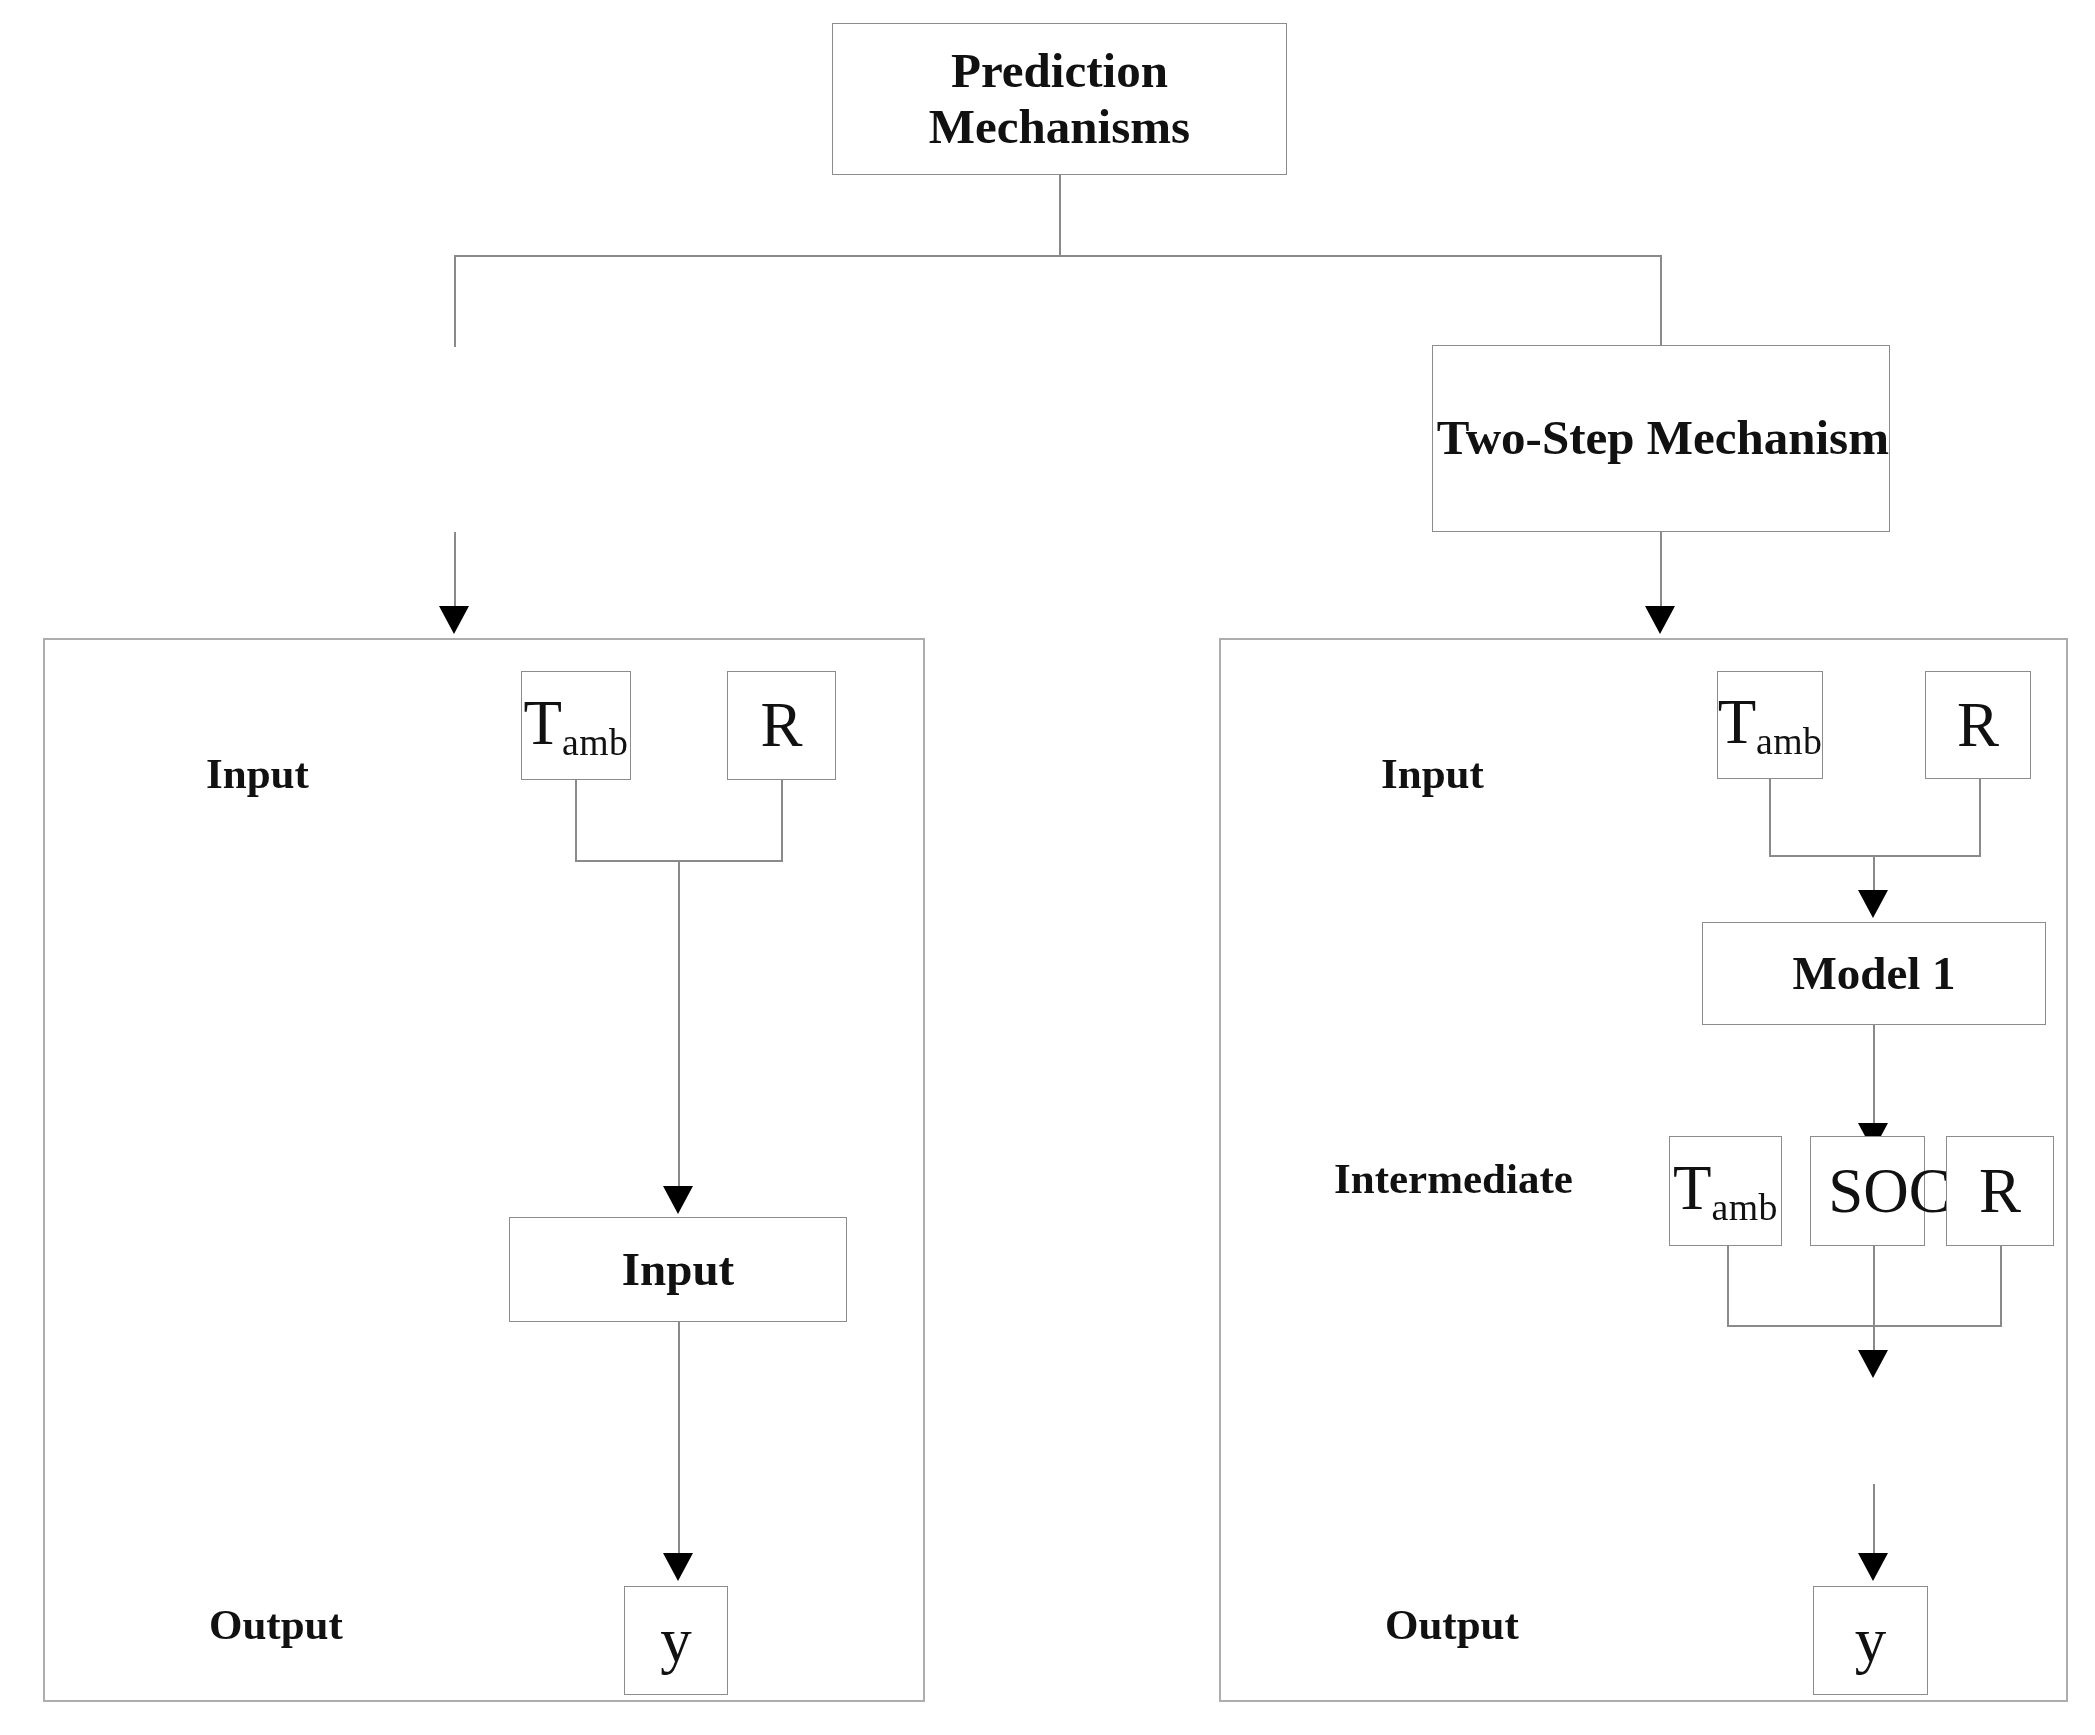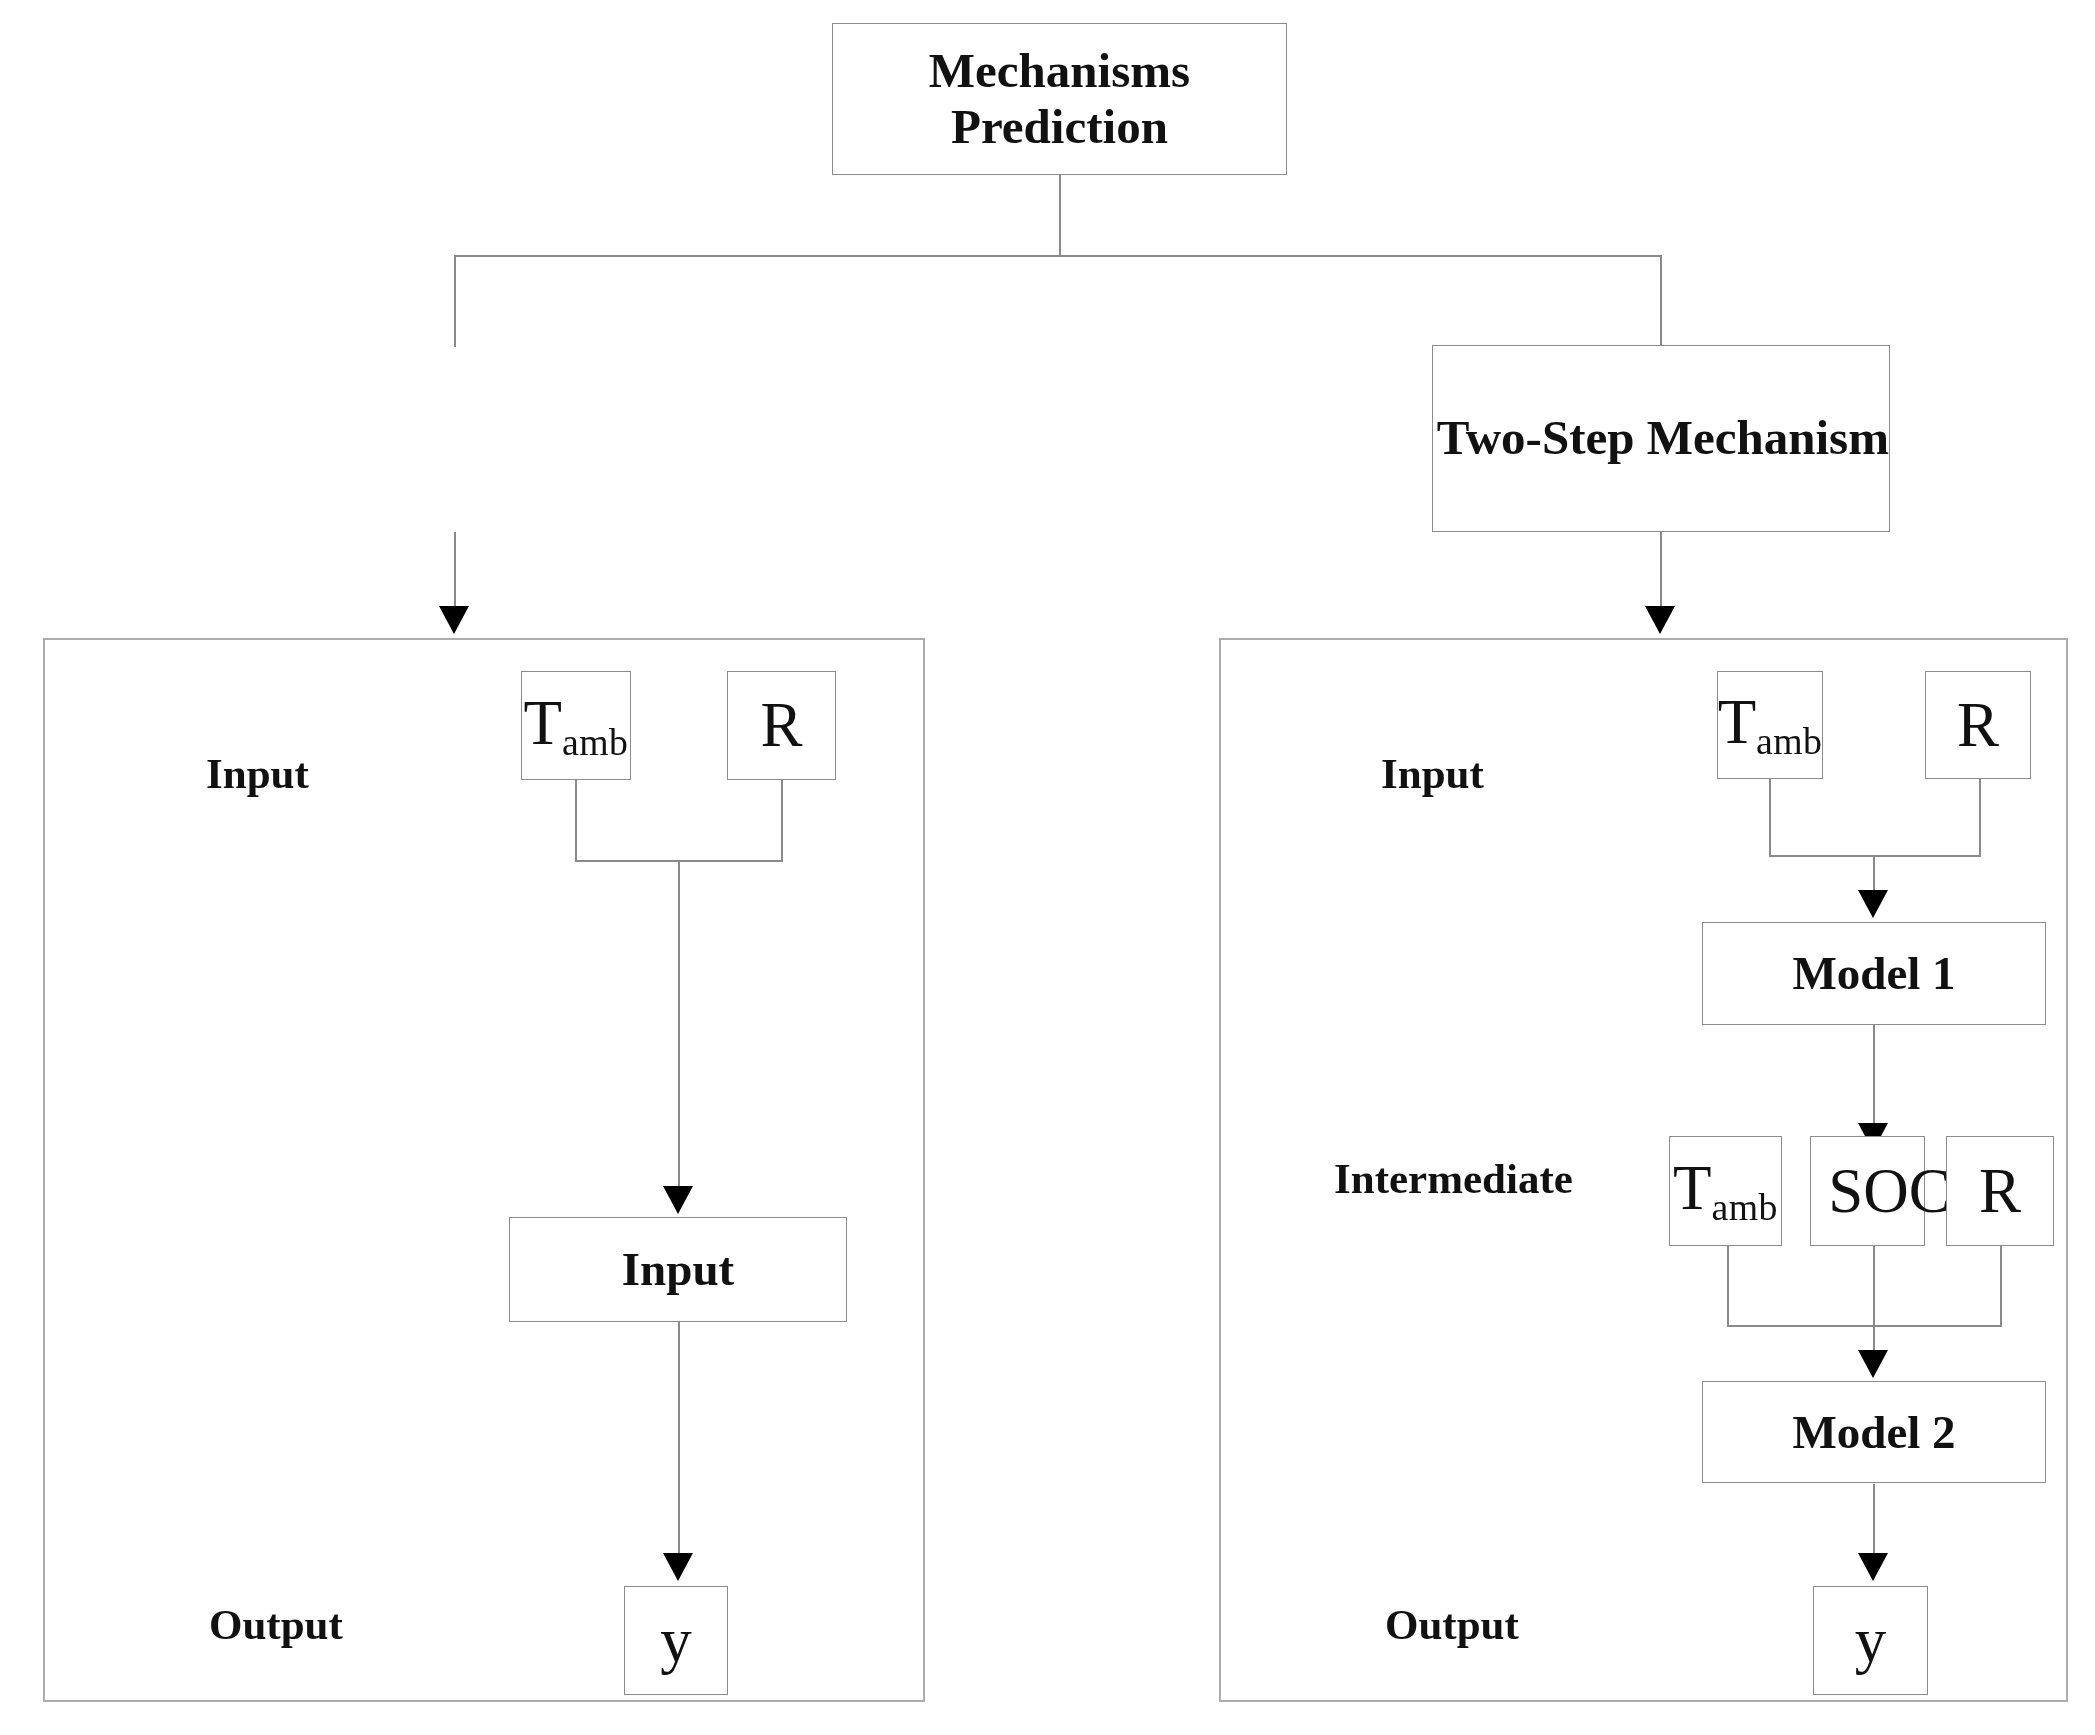--- a/index.html
+++ b/index.html
@@ -37,22 +37,22 @@
   .leaf sub{font-size:0.60em;vertical-align:-0.30em;letter-spacing:0.4px;}
   .modelbox{font-size:47px;font-weight:bold;}
 </style>
 </head>
 <body>
 
 <div id="stage">
 
   <div class="box" id="title-box">
     <div>
+      <span class="tl">Prediction</span>
       <span class="tl">Mechanisms</span>
-      <span class="tl">Prediction</span>
     </div>
   </div>
 
   <div class="vline" style="left:1059px;top:174px;height:83px;"></div>
   <div class="hline" style="left:454px;top:255px;width:1207px;"></div>
   <div class="vline" style="left:454px;top:255px;height:92px;"></div>
   <div class="vline" style="left:1660px;top:255px;height:92px;"></div>
 
   <div class="box" id="twostep-box">
     <div>
@@ -136,23 +136,20 @@
   <div class="box leaf" style="left:1946px;top:1136px;width:108px;height:110px;">
     <span>R</span>
   </div>
 
   <div class="vline" style="left:1727px;top:1246px;height:80px;"></div>
   <div class="vline" style="left:2000px;top:1246px;height:80px;"></div>
   <div class="hline" style="left:1727px;top:1325px;width:275px;"></div>
   <div class="vline" style="left:1873px;top:1246px;height:109px;"></div>
   <div class="arrowhead" style="left:1858px;top:1350px;"></div>
 
-  <div class="box modelbox" style="left:1702px;top:1381px;width:344px;height:102px;">
-    <span>Model 2</span>
-  </div>
 
   <div class="vline" style="left:1873px;top:1484px;height:72px;"></div>
   <div class="arrowhead" style="left:1858px;top:1553px;"></div>
 
   <div class="box leaf" style="left:1813px;top:1586px;width:115px;height:109px;">
     <span>y</span>
   </div>
 
 </div>
 

